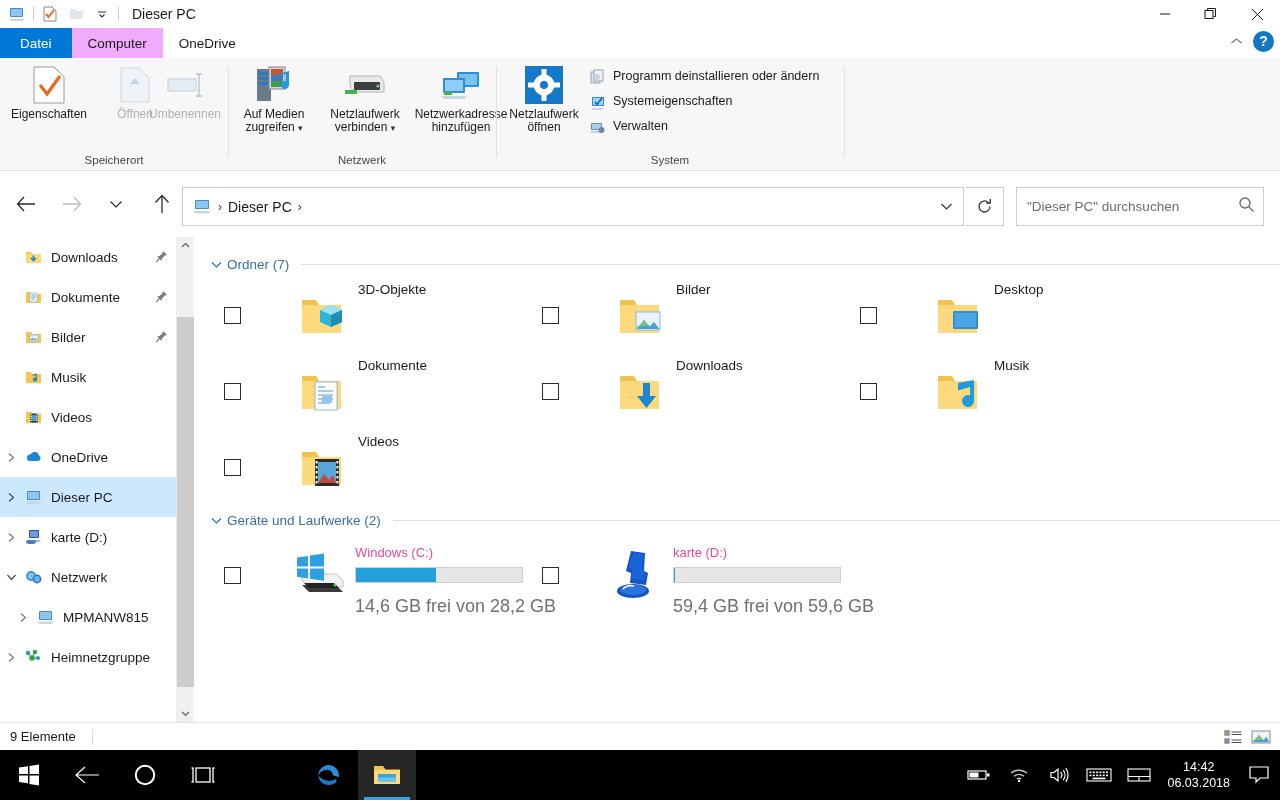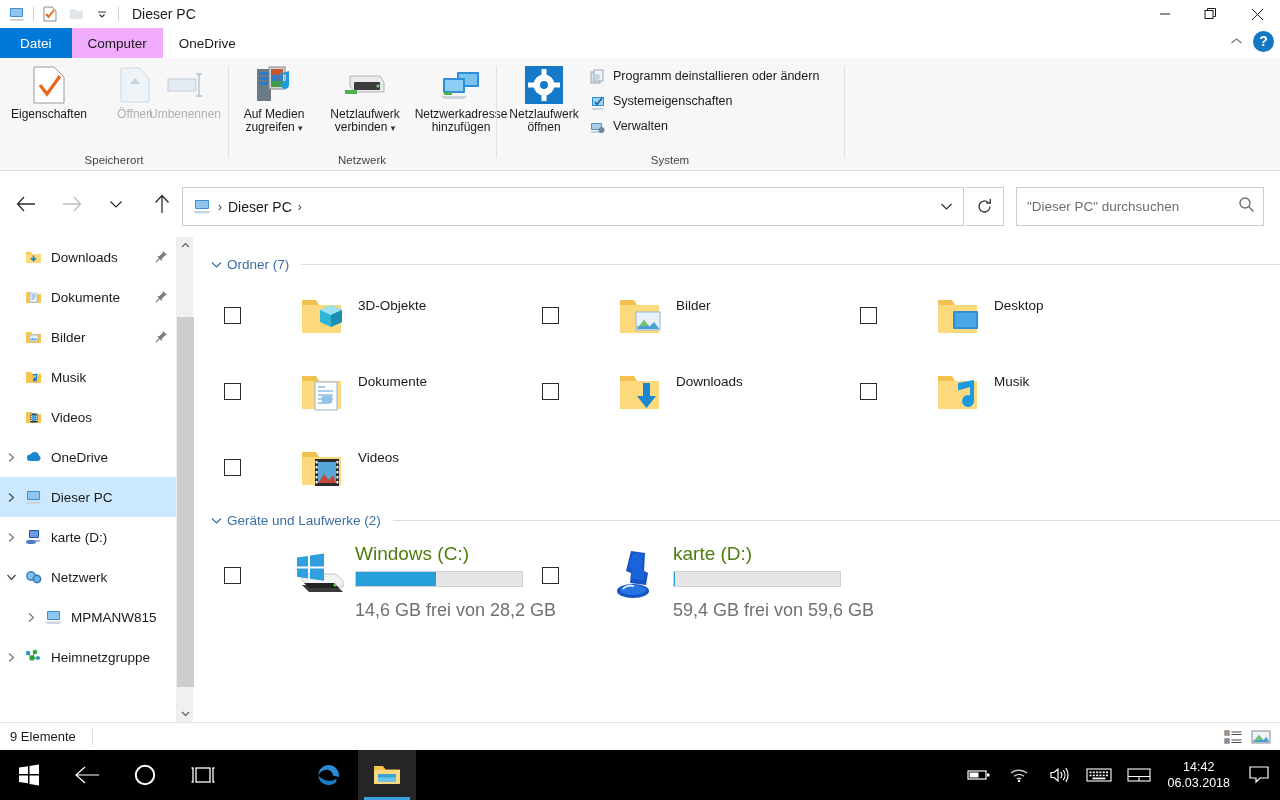--- a/index.html
+++ b/index.html
@@ -116,27 +116,27 @@
   .gh-chev { width: 16px; display:flex; align-items:center; justify-content:center; }
   .gh-text { font-size: 13.5px; color: #3a6ea5; white-space: nowrap; margin-left: 3px; }
   .gh-line { flex: 1; height: 1px; background: #dcdcdc; margin-left: 12px; }
 
   .tile { position: absolute; display: flex; align-items: flex-start; }
   .tile .cb {
     width: 17px; height: 17px; border: 1px solid #2b2b2b; background: #fff;
     margin-top: 25px; flex: 0 0 17px;
   }
   .tile .ico { width: 50px; height: 50px; margin-left: 57px; margin-top: 10px; flex: 0 0 50px; display:flex; align-items:center; justify-content:center; }
-  .tile .name { font-size: 13.5px; color: #1a1a1a; margin-left: 10px; margin-top: 16px; white-space: nowrap; }
+  .tile .name { font-size: 13.5px; color: #1a1a1a; margin-left: 10px; margin-top: 0; white-space: nowrap; }
 
   .drivetile { position: absolute; display: flex; align-items: flex-start; }
   .drivetile .cb { width: 17px; height: 17px; border: 1px solid #2b2b2b; background: #fff; margin-top: 27px; flex:0 0 17px; }
   .drivetile .ico { width: 56px; height: 56px; margin-left: 50px; margin-top: 7px; flex:0 0 56px; display:flex; align-items:center; justify-content:center; }
   .drivetile .info { margin-left: 8px; margin-top: 3px; }
-  .drivetile .dname { font-size: 19px; color: #4d7c0f; white-space: nowrap; }
+  .drivetile .dname { font-size: 13px; color: #ec4899; white-space: nowrap; }
   .bar {
     width: 168px; height: 16px; background: #e6e6e6; border: 1px solid #d0d0d0;
     margin-top: 6px; position: relative; overflow: hidden;
   }
   .bar .fill { position: absolute; left: 0; top: 0; height: 100%; background: #26a0da; }
   .dfree { font-size: 18px; color: #707070; margin-top: 13px; white-space: nowrap; }
 
   
   .statusbar {
     position: absolute; left: 0; top: 722px; width: 1280px; height: 28px;
@@ -573,21 +573,21 @@
         <svg width="19" height="16" viewBox="0 0 19 16">
             <circle cx="7" cy="7" r="5" fill="#3e8fd0"></circle>
             <circle cx="7" cy="7" r="3.3" fill="#7fc0ee"></circle>
             <circle cx="13" cy="10" r="4.4" fill="#2a76b8"></circle>
             <circle cx="13" cy="10" r="2.9" fill="#6cb3e8"></circle>
           </svg>
       </span>
       <span class="sb-label">Netzwerk</span>
     </div>
 
-    <div class="sb-item" style="padding-left:20px">
+    <div class="sb-item" style="padding-left:12px">
       <span class="sb-chev">
         <svg width="9" height="11" viewBox="0 0 9 11">
             <path d="M2 1.5L6.5 5.5 2 9.5" stroke="#767676" stroke-width="1.2" fill="none"></path>
           </svg>
       </span>
       <span class="sb-icon">
         <svg width="19" height="16" viewBox="0 0 19 16">
             <rect x="3" y="2" width="13" height="9" rx="1" fill="#3f8fd0"></rect>
             <rect x="4" y="3" width="11" height="7" fill="#8fc6ef"></rect>
             <path d="M1 12.5h17l-2.5 2.5h-12z" fill="#c9d6e0"></path>

